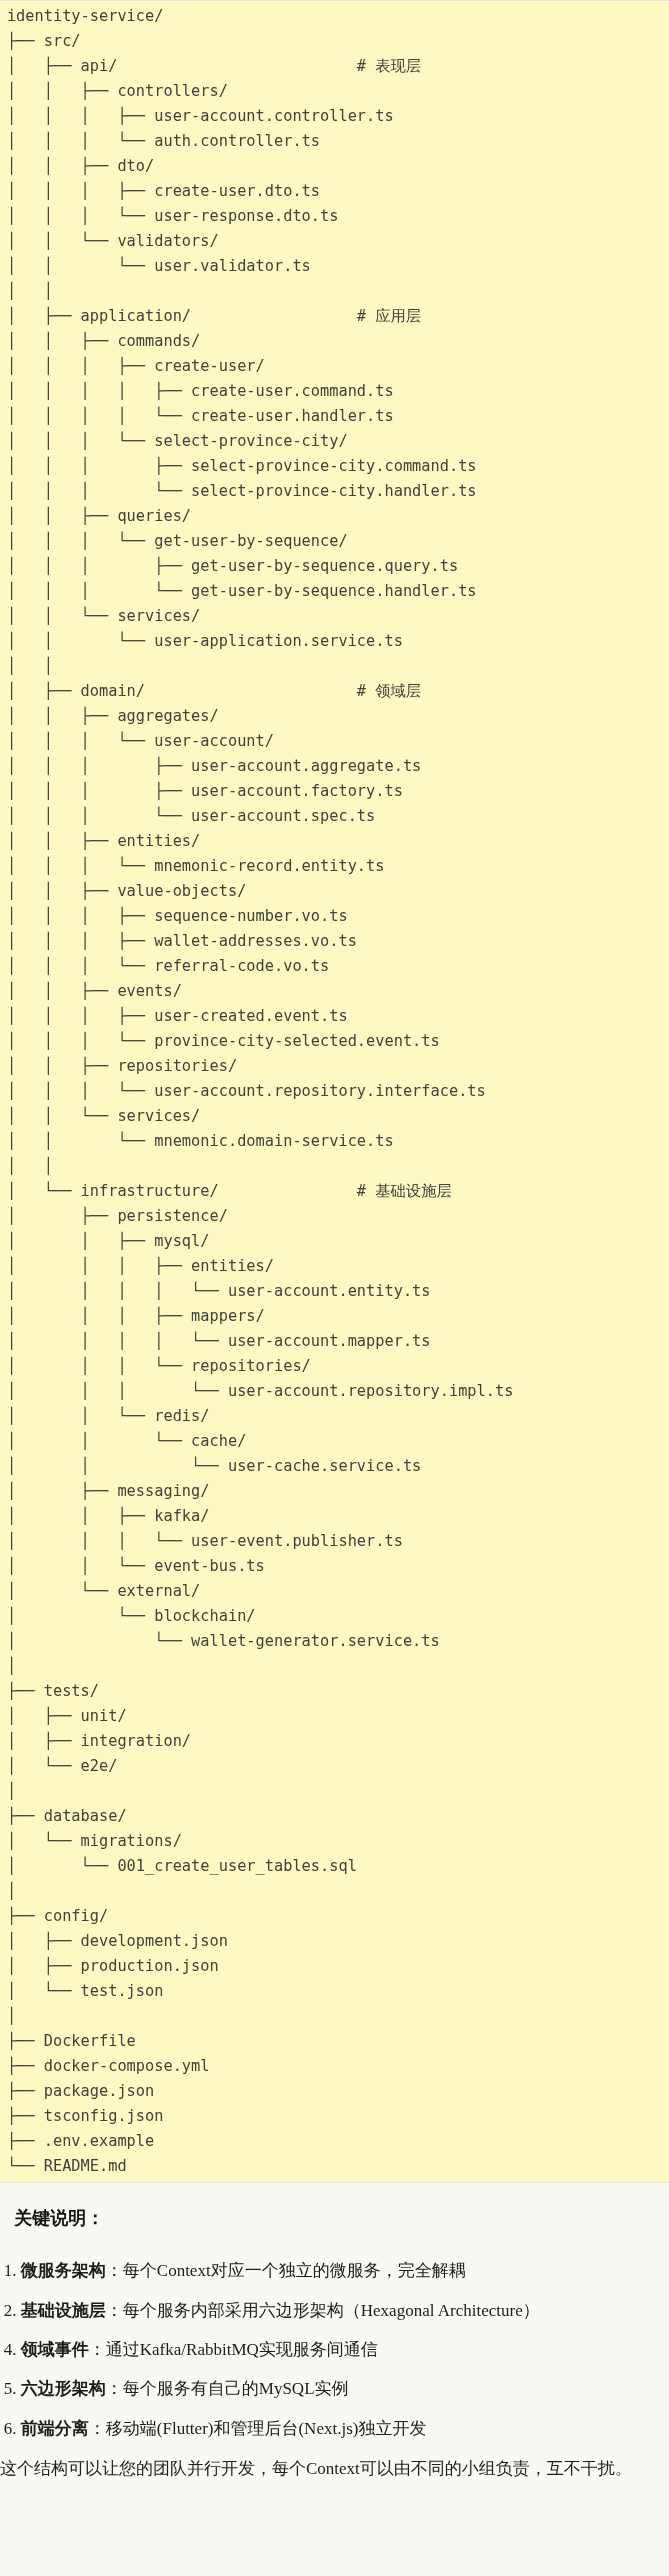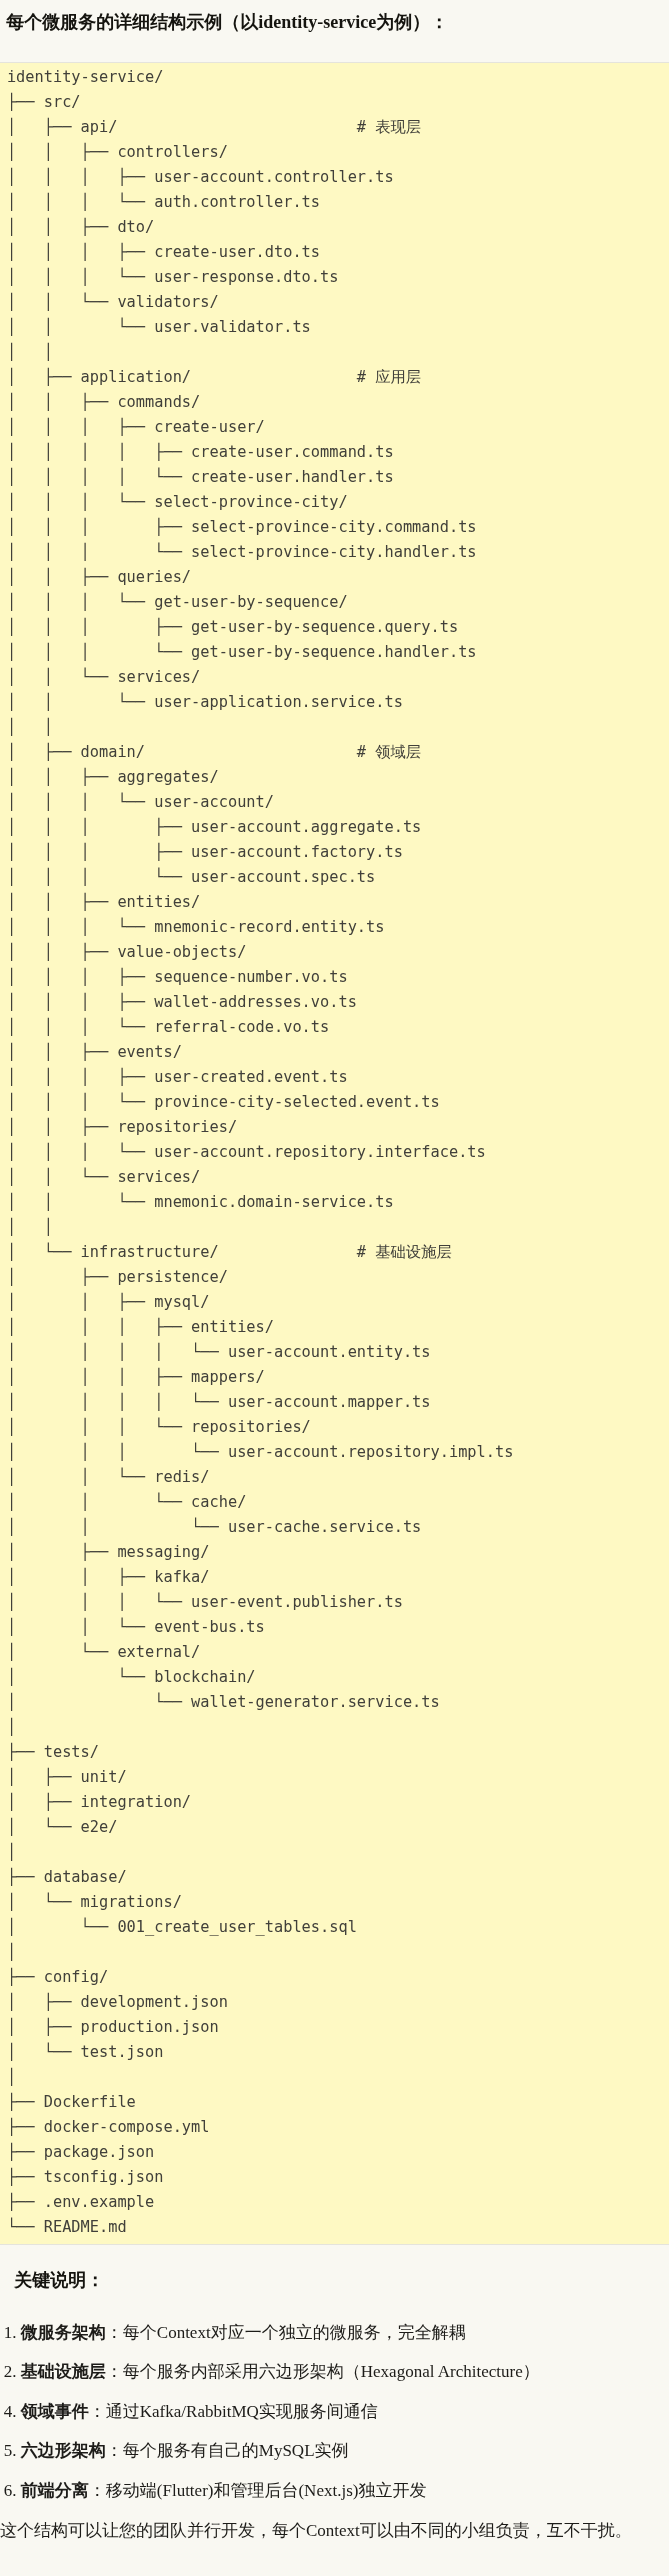--- a/index.html
+++ b/index.html
@@ -49,21 +49,20 @@
     font-size: 17px;
     line-height: 25px;
     white-space: nowrap;
   }
 </style>
 </head>
 <body>
 
 <div class="page">
 
-  <h3 class="title">每个微服务的详细结构示例（以identity-service为例）：</h3>
 
   <pre class="code-block"><code><div class="tree-line">identity-service/</div><div class="tree-line">├── src/</div><div class="tree-line">│   ├── api/                          # 表现层</div><div class="tree-line">│   │   ├── controllers/</div><div class="tree-line">│   │   │   ├── user-account.controller.ts</div><div class="tree-line">│   │   │   └── auth.controller.ts</div><div class="tree-line">│   │   ├── dto/</div><div class="tree-line">│   │   │   ├── create-user.dto.ts</div><div class="tree-line">│   │   │   └── user-response.dto.ts</div><div class="tree-line">│   │   └── validators/</div><div class="tree-line">│   │       └── user.validator.ts</div><div class="tree-line">│   │</div><div class="tree-line">│   ├── application/                  # 应用层</div><div class="tree-line">│   │   ├── commands/</div><div class="tree-line">│   │   │   ├── create-user/</div><div class="tree-line">│   │   │   │   ├── create-user.command.ts</div><div class="tree-line">│   │   │   │   └── create-user.handler.ts</div><div class="tree-line">│   │   │   └── select-province-city/</div><div class="tree-line">│   │   │       ├── select-province-city.command.ts</div><div class="tree-line">│   │   │       └── select-province-city.handler.ts</div><div class="tree-line">│   │   ├── queries/</div><div class="tree-line">│   │   │   └── get-user-by-sequence/</div><div class="tree-line">│   │   │       ├── get-user-by-sequence.query.ts</div><div class="tree-line">│   │   │       └── get-user-by-sequence.handler.ts</div><div class="tree-line">│   │   └── services/</div><div class="tree-line">│   │       └── user-application.service.ts</div><div class="tree-line">│   │</div><div class="tree-line">│   ├── domain/                       # 领域层</div><div class="tree-line">│   │   ├── aggregates/</div><div class="tree-line">│   │   │   └── user-account/</div><div class="tree-line">│   │   │       ├── user-account.aggregate.ts</div><div class="tree-line">│   │   │       ├── user-account.factory.ts</div><div class="tree-line">│   │   │       └── user-account.spec.ts</div><div class="tree-line">│   │   ├── entities/</div><div class="tree-line">│   │   │   └── mnemonic-record.entity.ts</div><div class="tree-line">│   │   ├── value-objects/</div><div class="tree-line">│   │   │   ├── sequence-number.vo.ts</div><div class="tree-line">│   │   │   ├── wallet-addresses.vo.ts</div><div class="tree-line">│   │   │   └── referral-code.vo.ts</div><div class="tree-line">│   │   ├── events/</div><div class="tree-line">│   │   │   ├── user-created.event.ts</div><div class="tree-line">│   │   │   └── province-city-selected.event.ts</div><div class="tree-line">│   │   ├── repositories/</div><div class="tree-line">│   │   │   └── user-account.repository.interface.ts</div><div class="tree-line">│   │   └── services/</div><div class="tree-line">│   │       └── mnemonic.domain-service.ts</div><div class="tree-line">│   │</div><div class="tree-line">│   └── infrastructure/               # 基础设施层</div><div class="tree-line">│       ├── persistence/</div><div class="tree-line">│       │   ├── mysql/</div><div class="tree-line">│       │   │   ├── entities/</div><div class="tree-line">│       │   │   │   └── user-account.entity.ts</div><div class="tree-line">│       │   │   ├── mappers/</div><div class="tree-line">│       │   │   │   └── user-account.mapper.ts</div><div class="tree-line">│       │   │   └── repositories/</div><div class="tree-line">│       │   │       └── user-account.repository.impl.ts</div><div class="tree-line">│       │   └── redis/</div><div class="tree-line">│       │       └── cache/</div><div class="tree-line">│       │           └── user-cache.service.ts</div><div class="tree-line">│       ├── messaging/</div><div class="tree-line">│       │   ├── kafka/</div><div class="tree-line">│       │   │   └── user-event.publisher.ts</div><div class="tree-line">│       │   └── event-bus.ts</div><div class="tree-line">│       └── external/</div><div class="tree-line">│           └── blockchain/</div><div class="tree-line">│               └── wallet-generator.service.ts</div><div class="tree-line">│</div><div class="tree-line">├── tests/</div><div class="tree-line">│   ├── unit/</div><div class="tree-line">│   ├── integration/</div><div class="tree-line">│   └── e2e/</div><div class="tree-line">│</div><div class="tree-line">├── database/</div><div class="tree-line">│   └── migrations/</div><div class="tree-line">│       └── 001_create_user_tables.sql</div><div class="tree-line">│</div><div class="tree-line">├── config/</div><div class="tree-line">│   ├── development.json</div><div class="tree-line">│   ├── production.json</div><div class="tree-line">│   └── test.json</div><div class="tree-line">│</div><div class="tree-line">├── Dockerfile</div><div class="tree-line">├── docker-compose.yml</div><div class="tree-line">├── package.json</div><div class="tree-line">├── tsconfig.json</div><div class="tree-line">├── .env.example</div><div class="tree-line">└── README.md</div></code></pre>
 
   <h3 class="notes-heading">关键说明：</h3>
 
   <div class="notes">
       <div class="note-item"><span class="note-num">1. </span><span class="note-label">微服务架构</span><span class="note-sep">：</span><span class="note-text">每个Context对应一个独立的微服务，完全解耦</span></div>
       <div class="note-item"><span class="note-num">2. </span><span class="note-label">基础设施层</span><span class="note-sep">：</span><span class="note-text">每个服务内部采用六边形架构（Hexagonal Architecture）</span></div>
       <div class="note-item"><span class="note-num">4. </span><span class="note-label">领域事件</span><span class="note-sep">：</span><span class="note-text">通过Kafka/RabbitMQ实现服务间通信</span></div>
       <div class="note-item"><span class="note-num">5. </span><span class="note-label">六边形架构</span><span class="note-sep">：</span><span class="note-text">每个服务有自己的MySQL实例</span></div>

